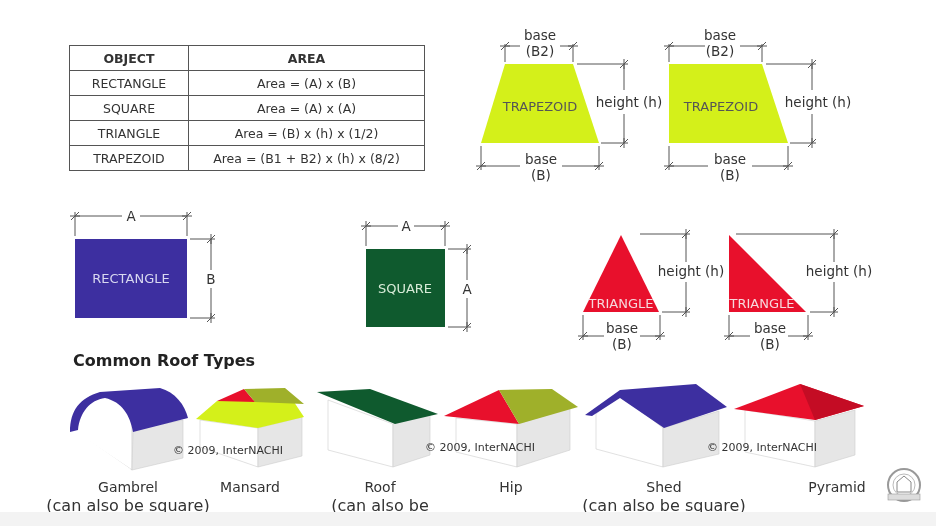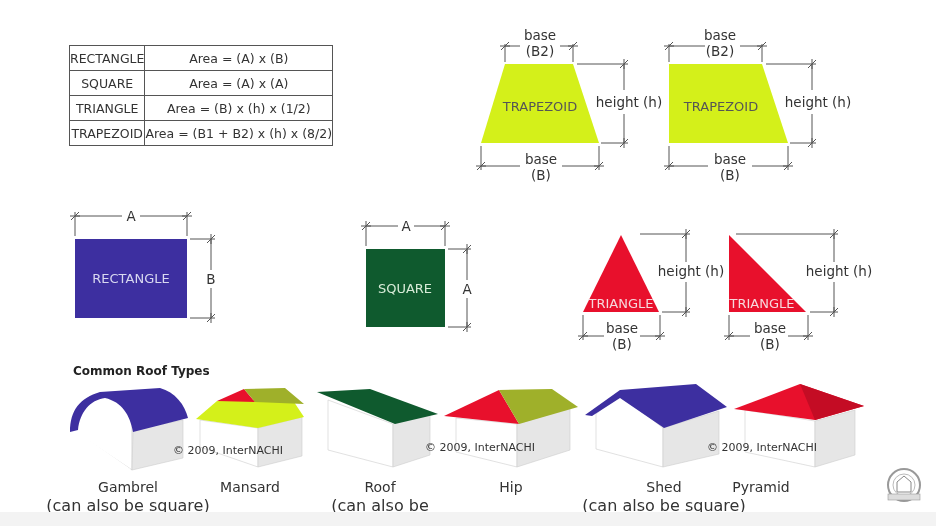--- a/index.html
+++ b/index.html
@@ -17,41 +17,45 @@
     border: 1px solid #555; text-align: center; padding: 0; height: 24px;
   }
   .area-table th { font-weight: bold; font-size: 12.5px; }
   .area-table .c1 { width: 118px; }
   .area-table .c2 { width: 235px; }
   svg { position: absolute; left: 0; top: 0; }
   .lbl { font-size: 13.5px; fill: #333; font-family: "DejaVu Sans", sans-serif; }
   .shape-lbl { font-size: 13px; font-family: "DejaVu Sans", sans-serif; }
   .dim { stroke: #555; stroke-width: 1; fill: none; }
   .section-title {
-    position: absolute; left: 73px; top: 364px;
-    font-weight: bold; font-size: 12px; color: #222;
+    position: absolute; left: 73px; top: 351px;
+    font-weight: bold; font-size: 16px; color: #222;
   }
   .roof-name {
     position: absolute; font-size: 14px; color: #333; text-align: center; width: 180px;
   }
   .roof-note {
     position: absolute; font-size: 16px; color: #333; text-align: center; width: 180px;
   }
   .copy {
     position: absolute; font-size: 11px; color: #333; white-space: nowrap; margin-left: 36px;
   }
   .bottom-band {
     position: absolute; left: 0; top: 512px; width: 936px; height: 14px; background: #f3f3f3;
   }
 </style>
 </head>
 <body>
 
 <table class="area-table">
   <tbody>
+      <tr>
+    <th class="c1">OBJECT</th>
+    <th class="c2">AREA</th>
+  </tr>
   <tr>
     <td>RECTANGLE</td>
     <td>Area = (A) x (B)</td>
   </tr>
   <tr>
     <td>SQUARE</td>
     <td>Area = (A) x (A)</td>
   </tr>
   <tr>
     <td>TRIANGLE</td>
@@ -269,15 +273,15 @@
 <div class="copy" style="left:671px; top:441px;">© 2009, InterNACHI</div>
 
 <div class="roof-name" style="left:38px; top:479px;">Gambrel</div>
 <div class="roof-note" style="left:38px; top:496px;">(can also be square)</div>
 <div class="roof-name" style="left:160px; top:479px;">Mansard</div>
 <div class="roof-name" style="left:290px; top:479px;">Roof</div>
 <div class="roof-note" style="left:290px; top:496px;">(can also be rectangle)</div>
 <div class="roof-name" style="left:421px; top:479px;">Hip</div>
 <div class="roof-name" style="left:574px; top:479px;">Shed</div>
 <div class="roof-note" style="left:574px; top:496px;">(can also be square)</div>
-<div class="roof-name" style="left:671px; top:479px;">Pyramid</div>
+<div class="roof-name" style="left:747px; top:479px;">Pyramid</div>
 
 <div class="bottom-band"></div>
 
 </body></html>

